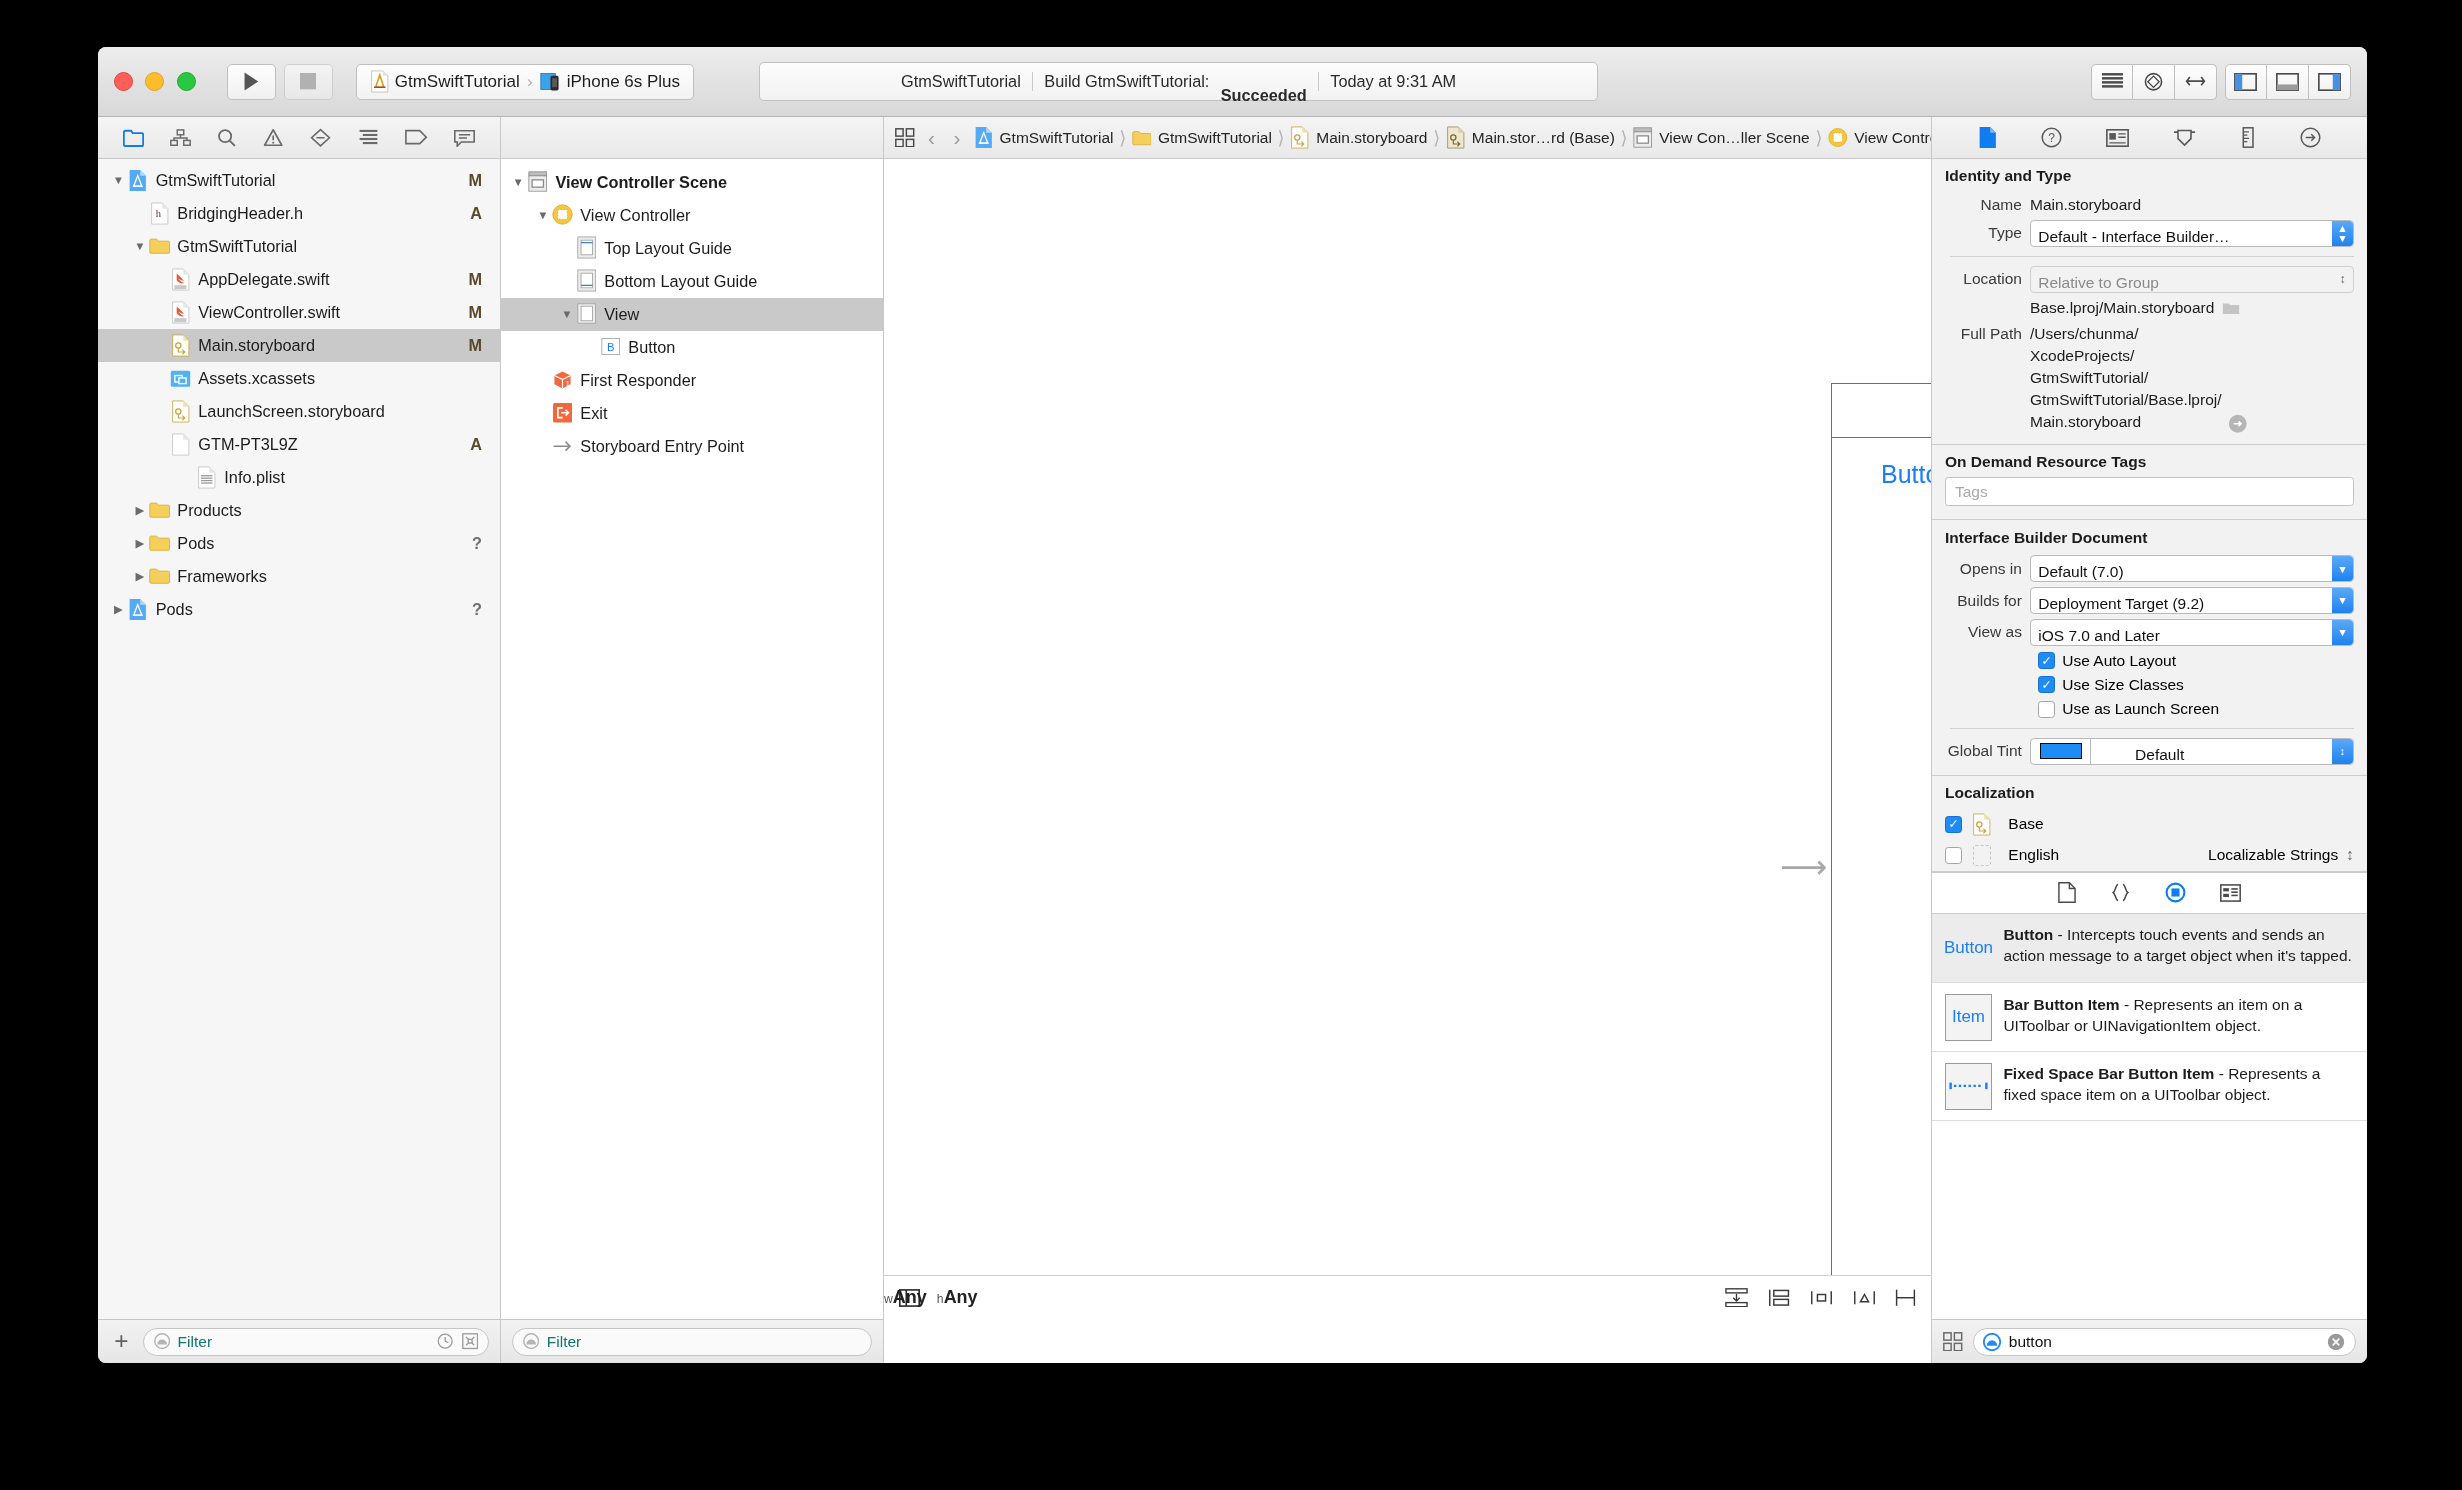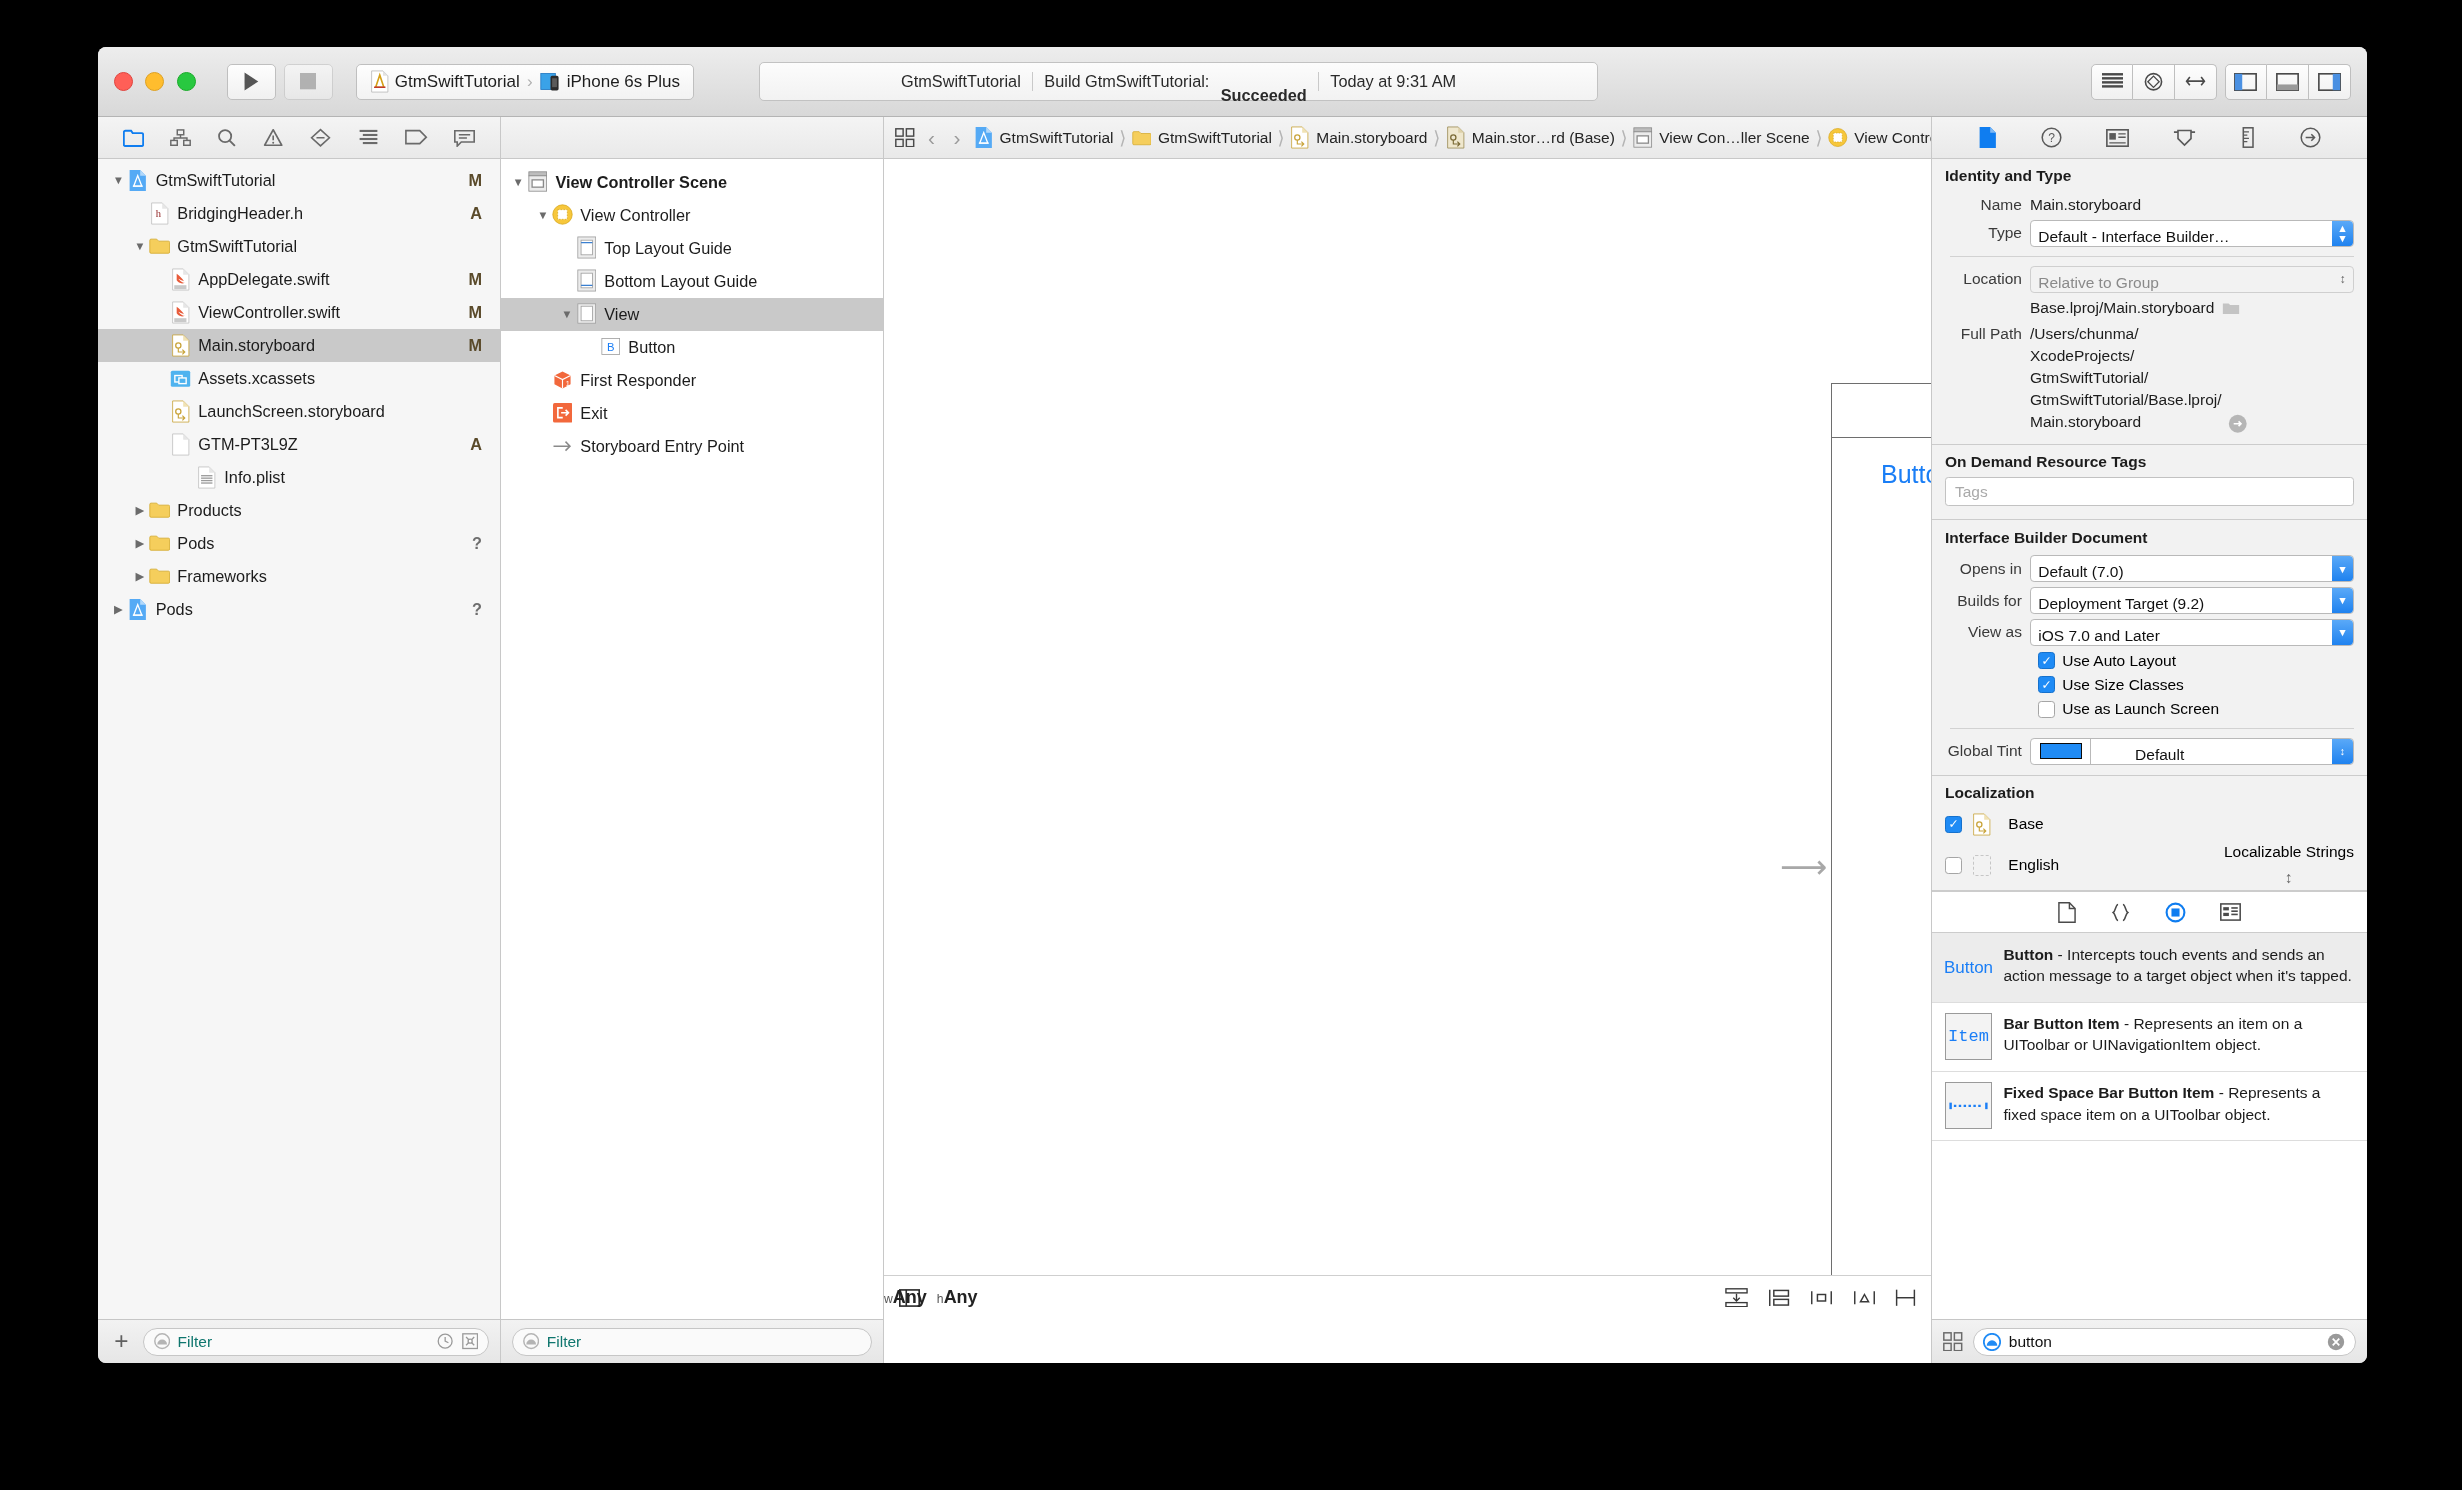--- a/index.html
+++ b/index.html
@@ -238,21 +238,21 @@
     display: flex; align-items: center; justify-content: center; gap: 34px;
   }
   #lib-list { flex: 1; background: #fff; overflow: hidden; }
   .lib-item { display: flex; padding: 10.6px 13px; gap: 11.4px; border-bottom: 0.8px solid #ddd; }
   .lib-item.hl { background: #ececec; }
   .lib-thumb {
     width: 47px; height: 47px; flex-shrink: 0;
     display: flex; align-items: center; justify-content: center;
     font-size: 17px; color: #1a7ef6;
   }
-  .lib-thumb.boxed { border: 0.8px solid #9a9a9a; background: #f3f3f3; font-family: Liberation Mono, monospace; }
+  .lib-thumb.boxed { border: 0.8px solid #9a9a9a; background: #f3f3f3; }
   .lib-txt { font-size: 15.5px; line-height: 1.36; color: #1c1c1c; }
   .lib-txt b { font-weight: bold; }
 
   
   #bottombar { height: 44px; display: flex; flex-shrink: 0; }
   .filterbar {
     background: linear-gradient(#f2f2f2,#e6e6e6);
     border-top: 0.8px solid #c6c6c6; border-right: 0.8px solid #c8c8c8;
     display: flex; align-items: center; padding: 0 11.4px; gap: 9.8px;
   }
@@ -1029,21 +1029,21 @@
                   </svg>
                 </span>
                 <span>Base</span>
               </div>
               <div class="loc-row">
                 <span class="cbox"></span>
                 <span class="ficon">
                   <span style="display:inline-block;width:18px;height:21px;border:0.8px dashed #c6c6c6;border-radius:2.4px;"></span>
                 </span>
                 <span>English</span>
-                <span style="margin-left: auto; display: flex; align-items: center; gap: 8.1px; flex-direction: column;">
+                <span style="margin-left: auto; display: flex; align-items: center; gap: 8.1px;">
                   <span>Localizable Strings</span>
                   <span style="color: rgb(106, 106, 106);">↕</span>
                 </span>
               </div>
             </div>
         </div>
       </div>
 
       <div id="lib-toggle">
         <span class="ico">

